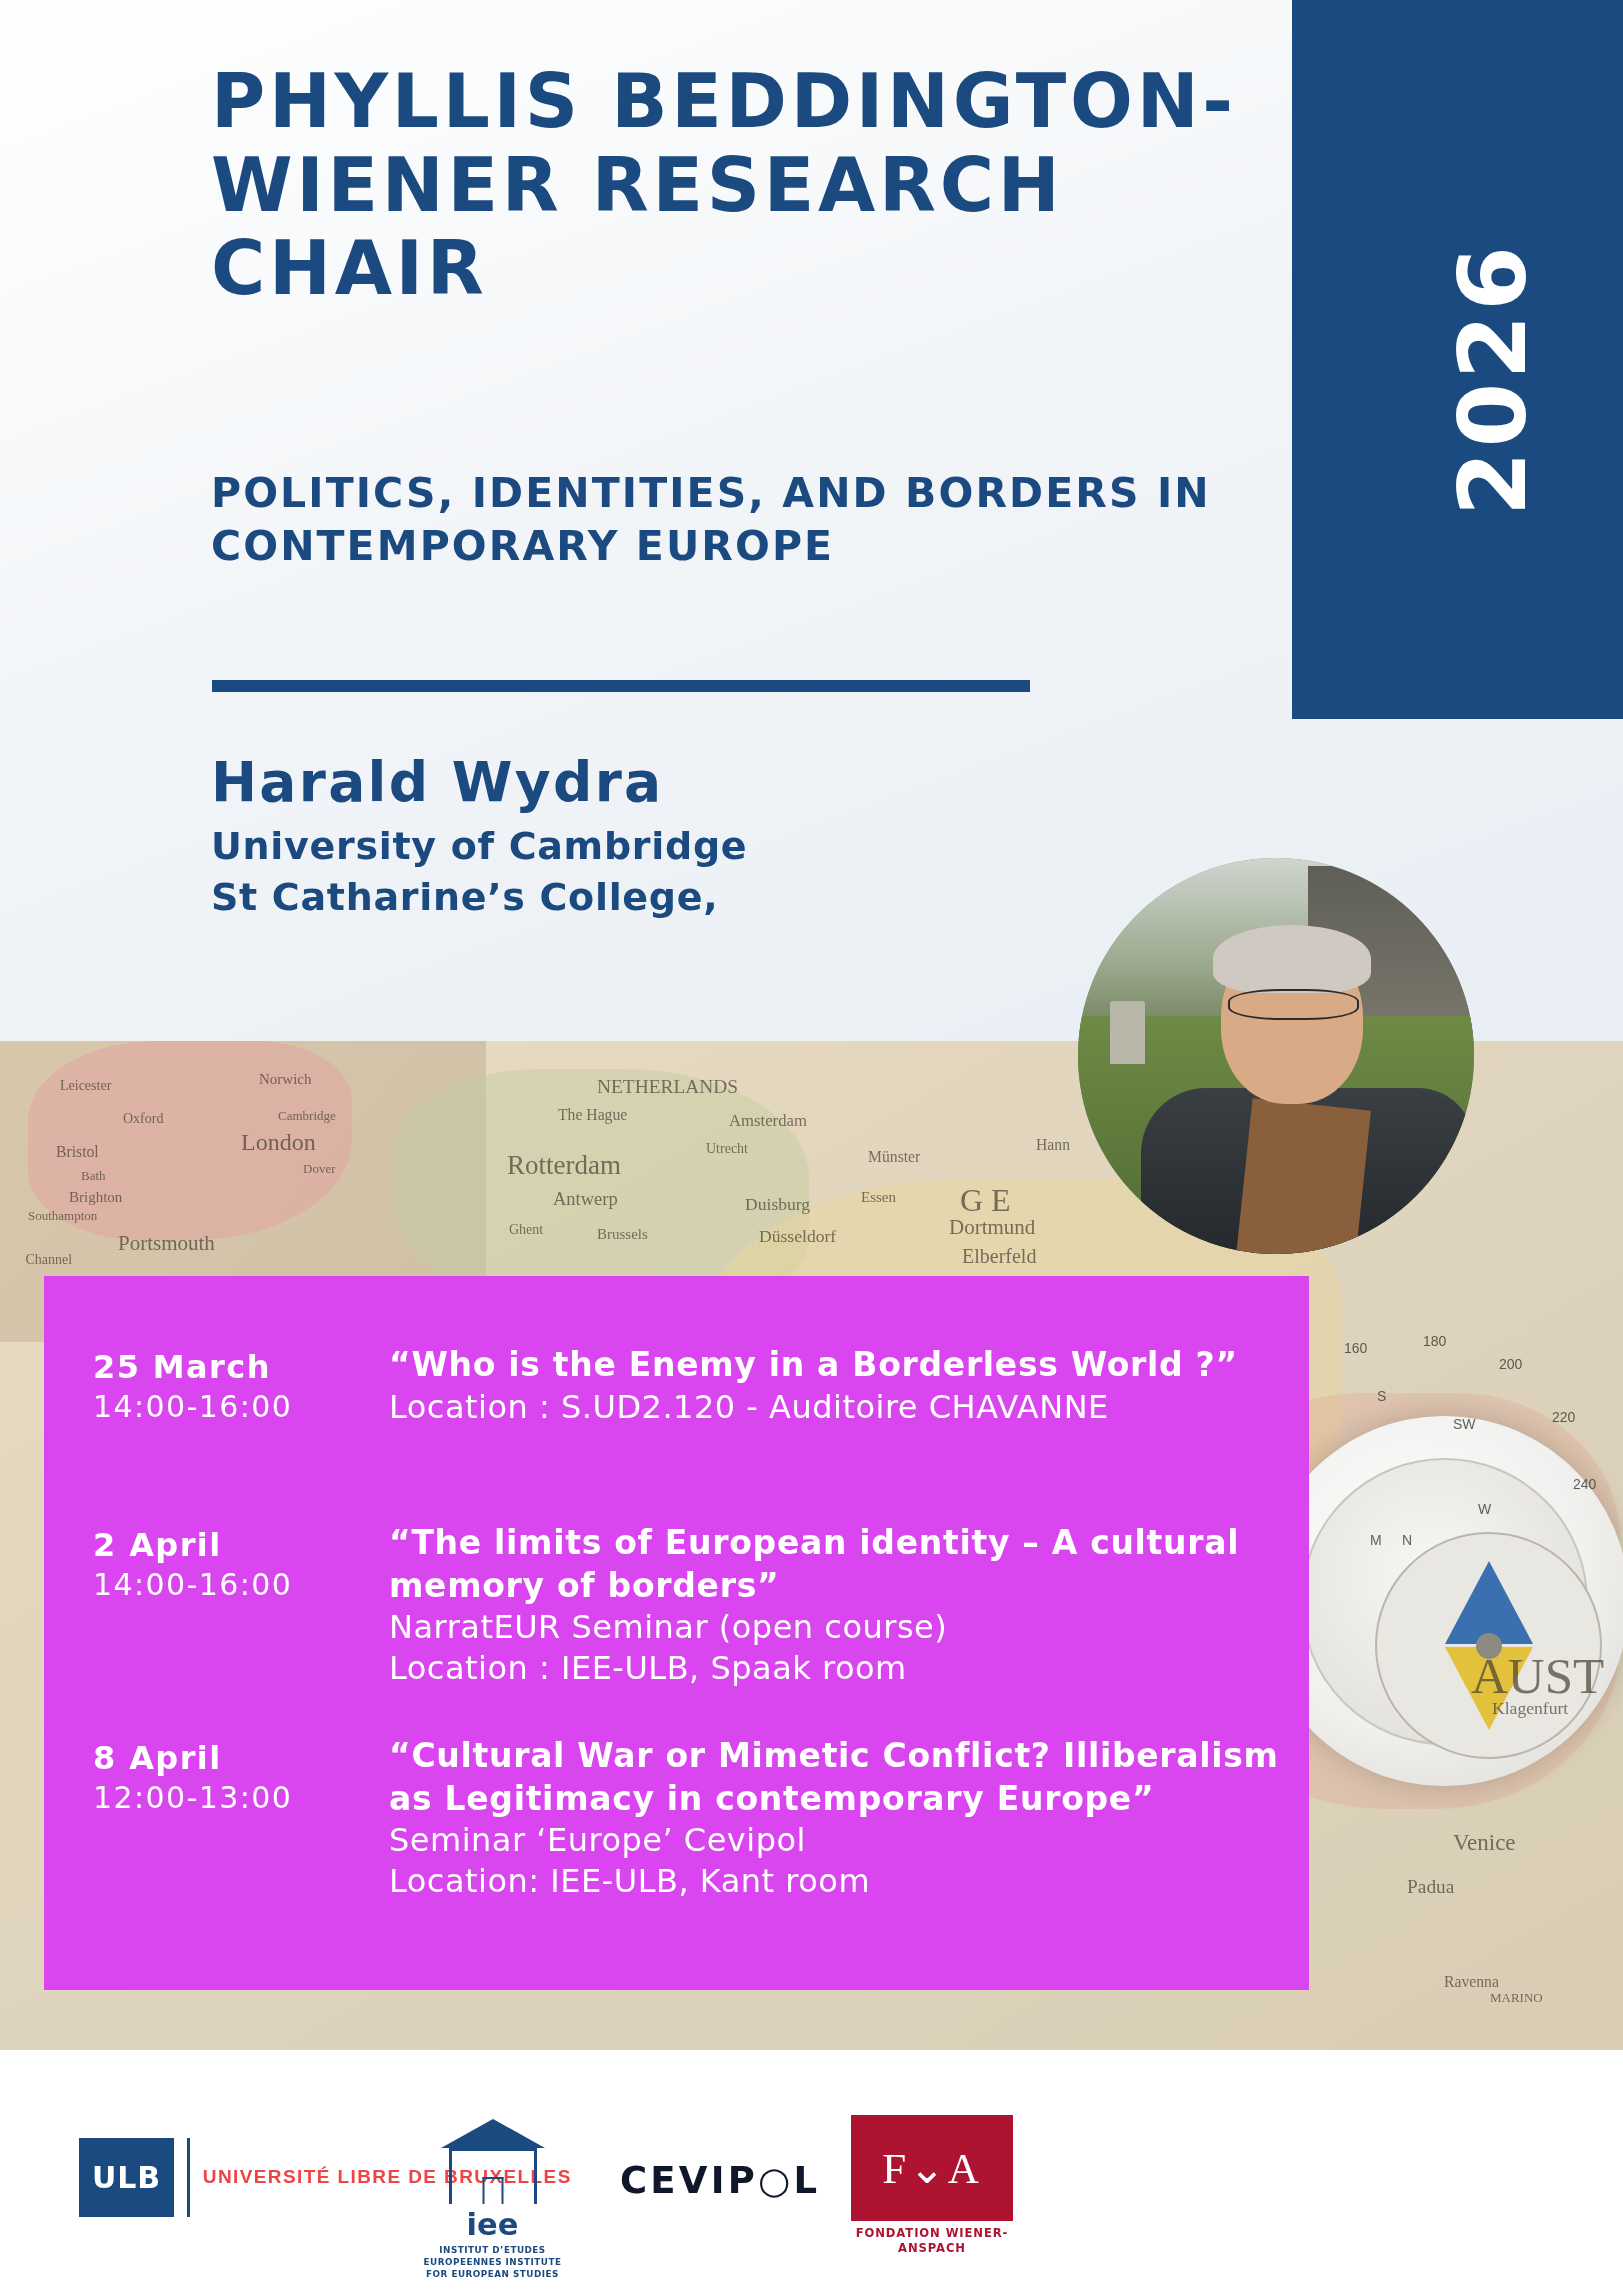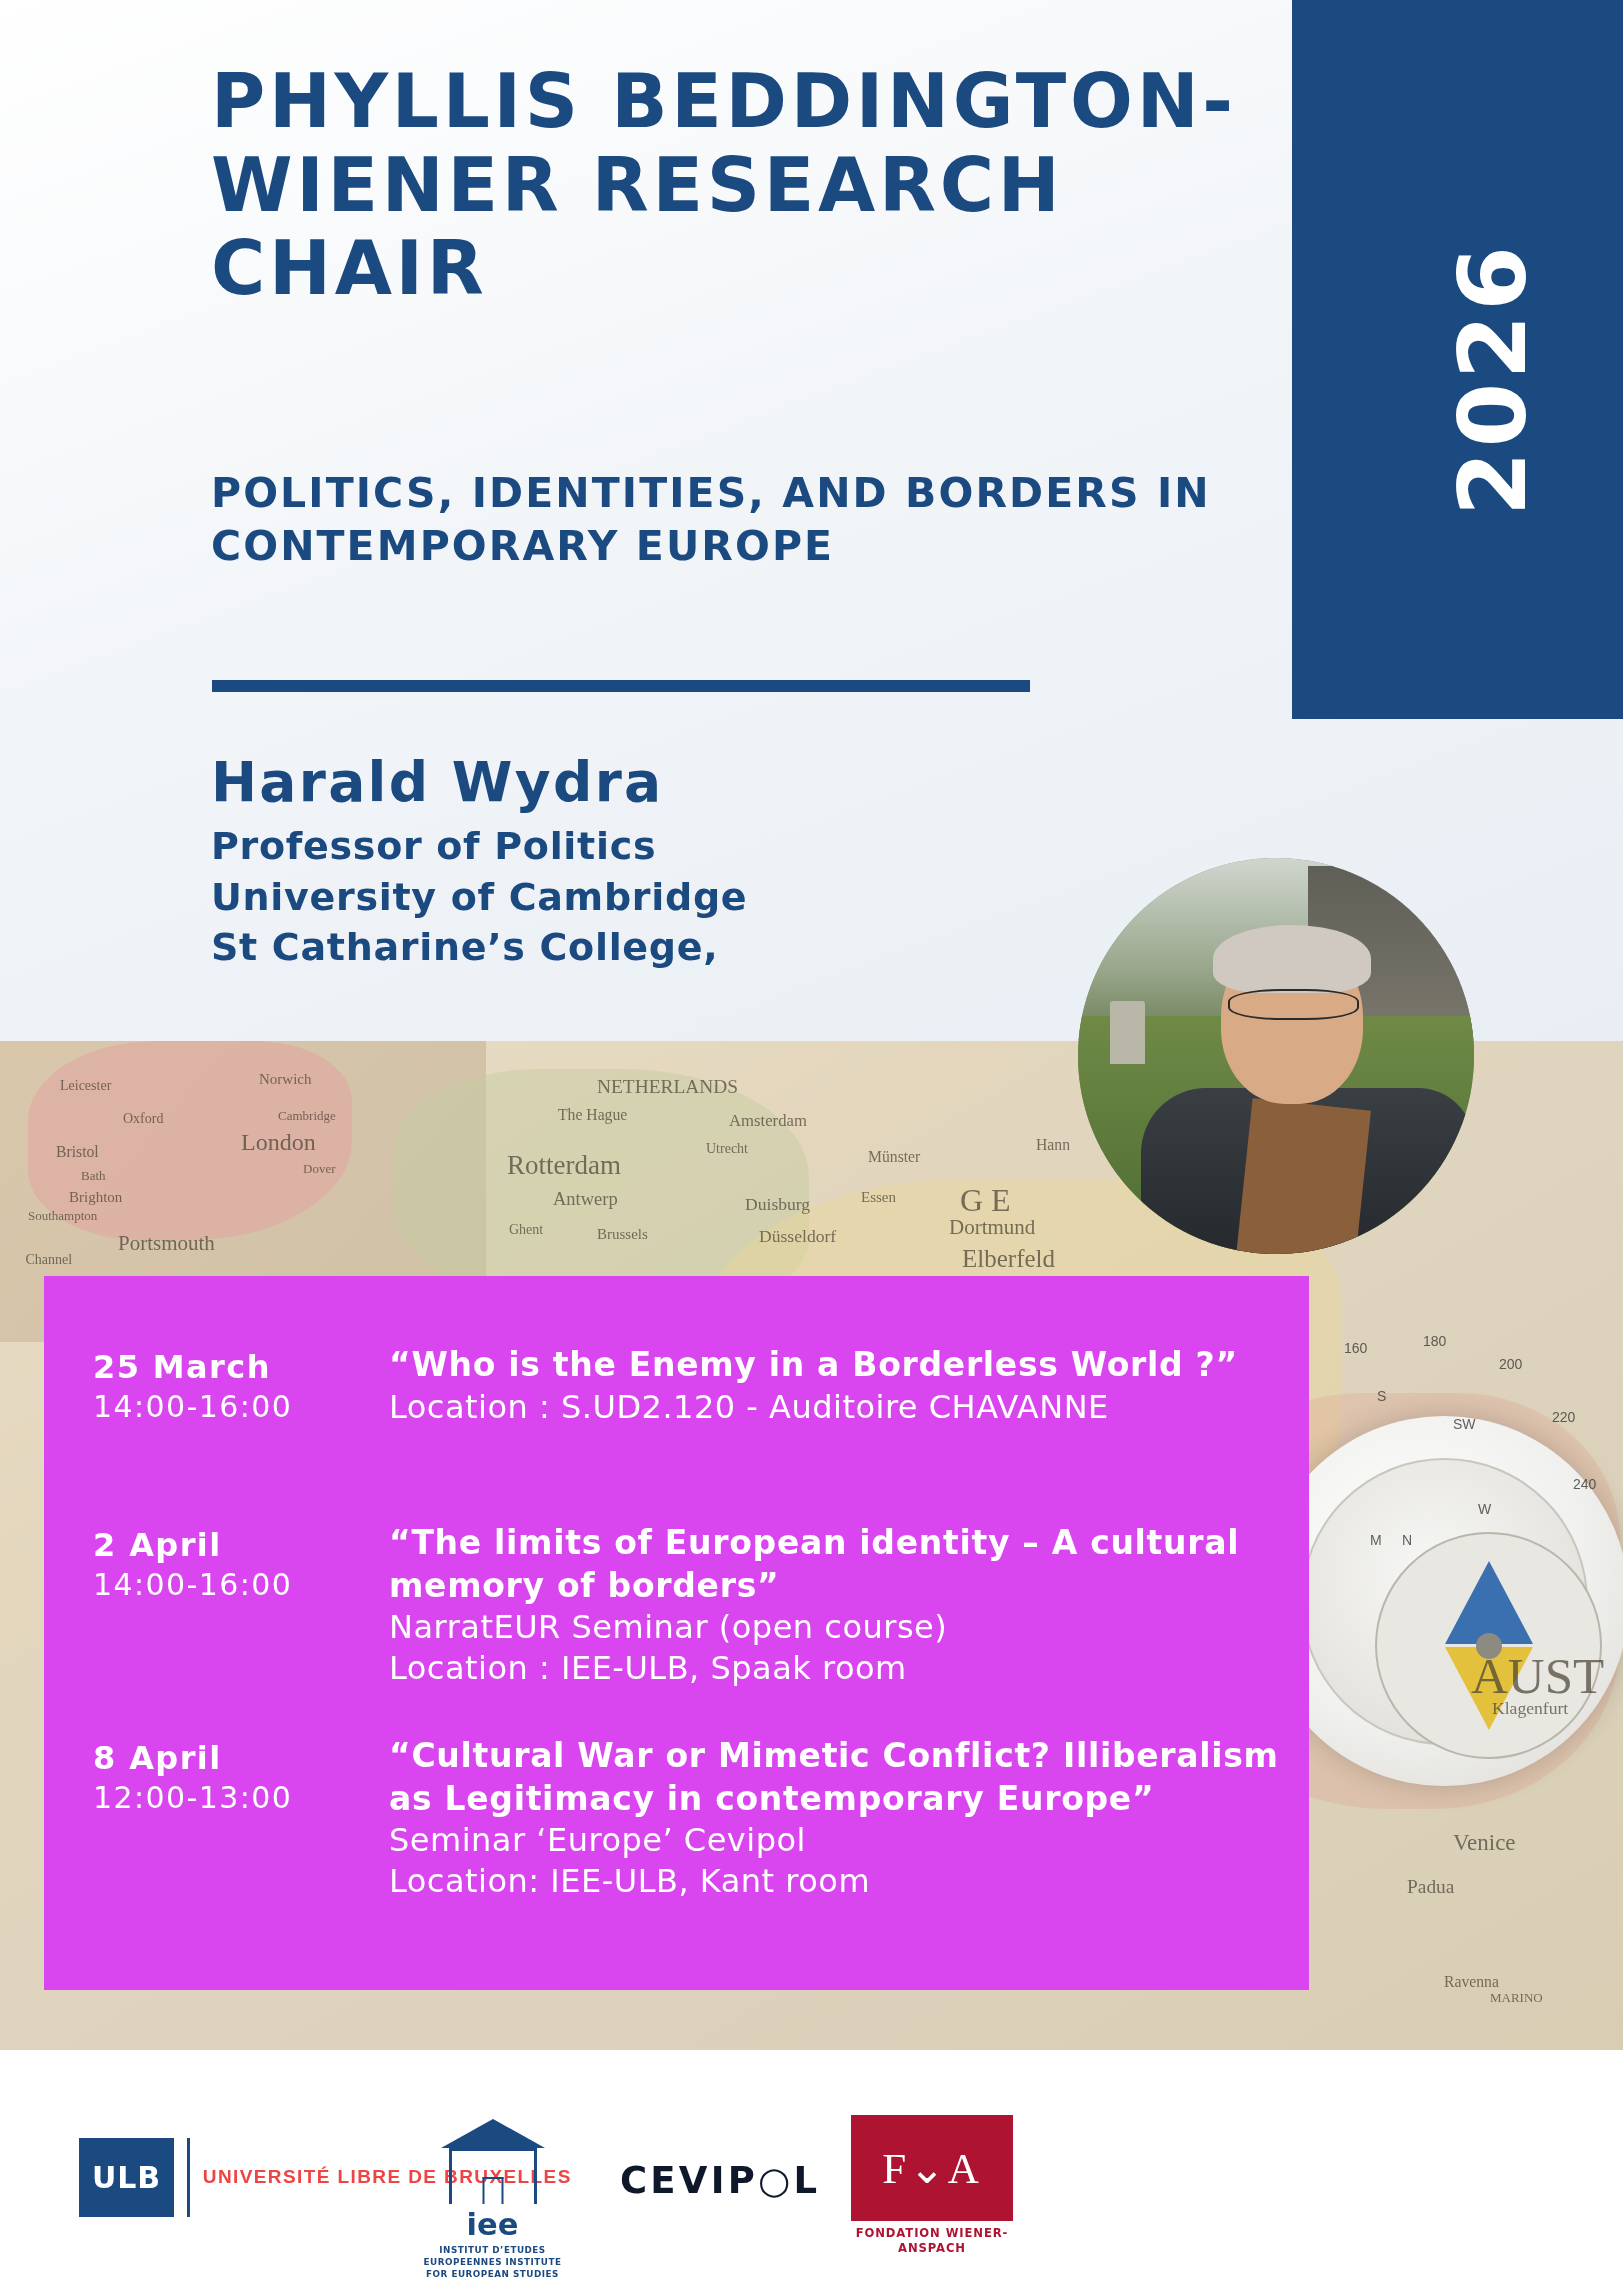--- a/index.html
+++ b/index.html
@@ -362,21 +362,20 @@
   <div class="top-section">
     <div class="year-band"></div>
     <div class="year-text">2026</div>
 
     <div class="main-title">PHYLLIS BEDDINGTON-WIENER RESEARCH CHAIR</div>
     <div class="subtitle">POLITICS, IDENTITIES, AND BORDERS IN CONTEMPORARY EUROPE</div>
     <div class="rule"></div>
 
     <div class="speaker-name">Harald Wydra</div>
     <div class="speaker-role">
-      <div>Professor of Politics</div>
       <div>University of Cambridge</div>
       <div>St Catharine’s College,</div>
     </div>
   </div>
 
   <div class="map-section">
     <div class="map-sea"></div>
     <div class="map-pink"></div>
     <div class="map-green"></div>
     <div class="map-yellow"></div>
@@ -413,21 +412,21 @@
       <div class="map-label" style="left: 553px; top: 1189px; font-size: 18.5px;">Antwerp</div>
       <div class="map-label" style="left: 745px; top: 1194px; font-size: 17.6px;">Duisburg</div>
       <div class="map-label" style="left: 861px; top: 1189px; font-size: 15px;">Essen</div>
       <div class="map-label" style="left: 960px; top: 1182px; font-size: 32px;">G E</div>
       <div class="map-label" style="left: 28px; top: 1208px; font-size: 13px;">Southampton</div>
       <div class="map-label" style="left: 118px; top: 1231px; font-size: 21px;">Portsmouth</div>
       <div class="map-label" style="left: 509px; top: 1222px; font-size: 14px;">Ghent</div>
       <div class="map-label" style="left: 597px; top: 1226px; font-size: 15px;">Brussels</div>
       <div class="map-label" style="left: 759px; top: 1226px; font-size: 17.6px;">Düsseldorf</div>
       <div class="map-label" style="left: 949px; top: 1215px; font-size: 21px;">Dortmund</div>
-      <div class="map-label" style="left: 962px; top: 1245px; font-size: 25px;">Elberfeld</div>
+      <div class="map-label" style="left: 962px; top: 1245px; font-size: 20px;">Elberfeld</div>
       <div class="map-label" style="left: 25.4px; top: 1252px; font-size: 14px;">Channel</div>
       <div class="map-label" style="left: 1471px; top: 1647px; font-size: 51px;">AUST</div>
       <div class="map-label" style="left: 1492px; top: 1698px; font-size: 17.6px;">Klagenfurt</div>
       <div class="map-label" style="left: 1453px; top: 1830px; font-size: 23px;">Venice</div>
       <div class="map-label" style="left: 1407px; top: 1876px; font-size: 19.4px;">Padua</div>
       <div class="map-label" style="left: 1444px; top: 1973px; font-size: 15.7px;">Ravenna</div>
       <div class="map-label" style="left: 1490px; top: 1990px; font-size: 13px;">MARINO</div>
     </div>
   <div id="compass-tick-layer">
       <div class="compass-tick" style="position: absolute; left: 1344px; top: 1340px;">160</div>

